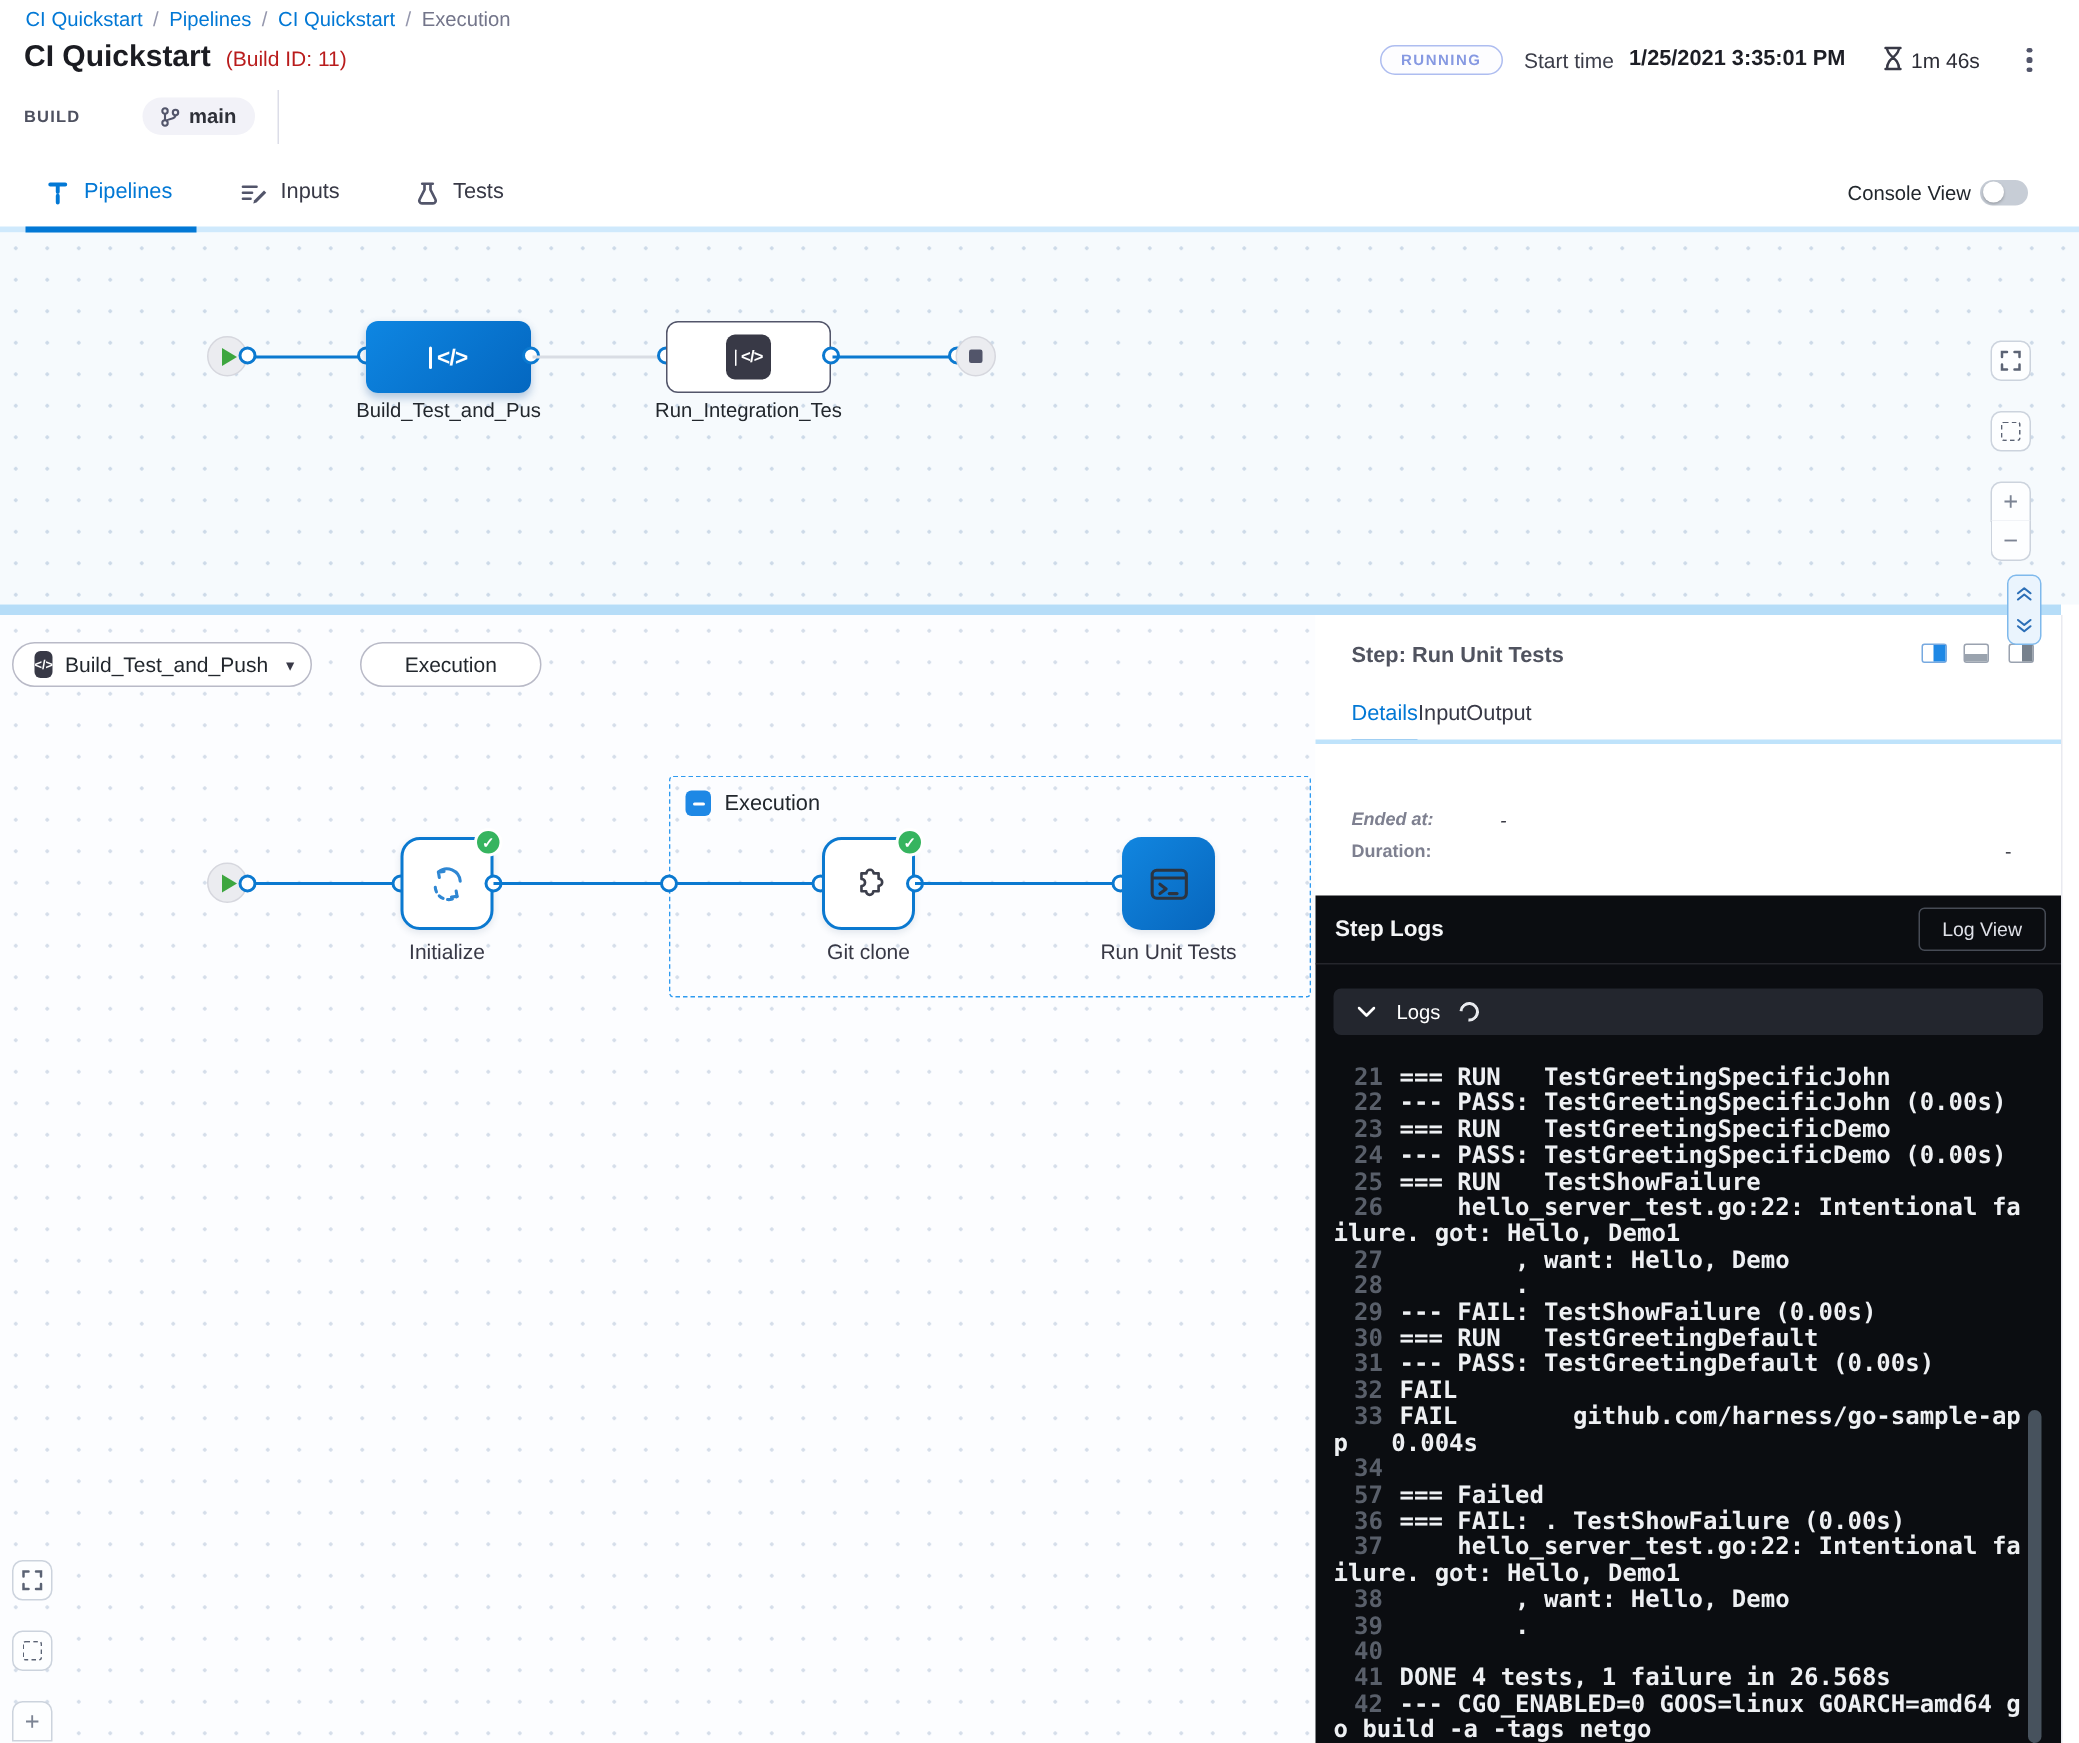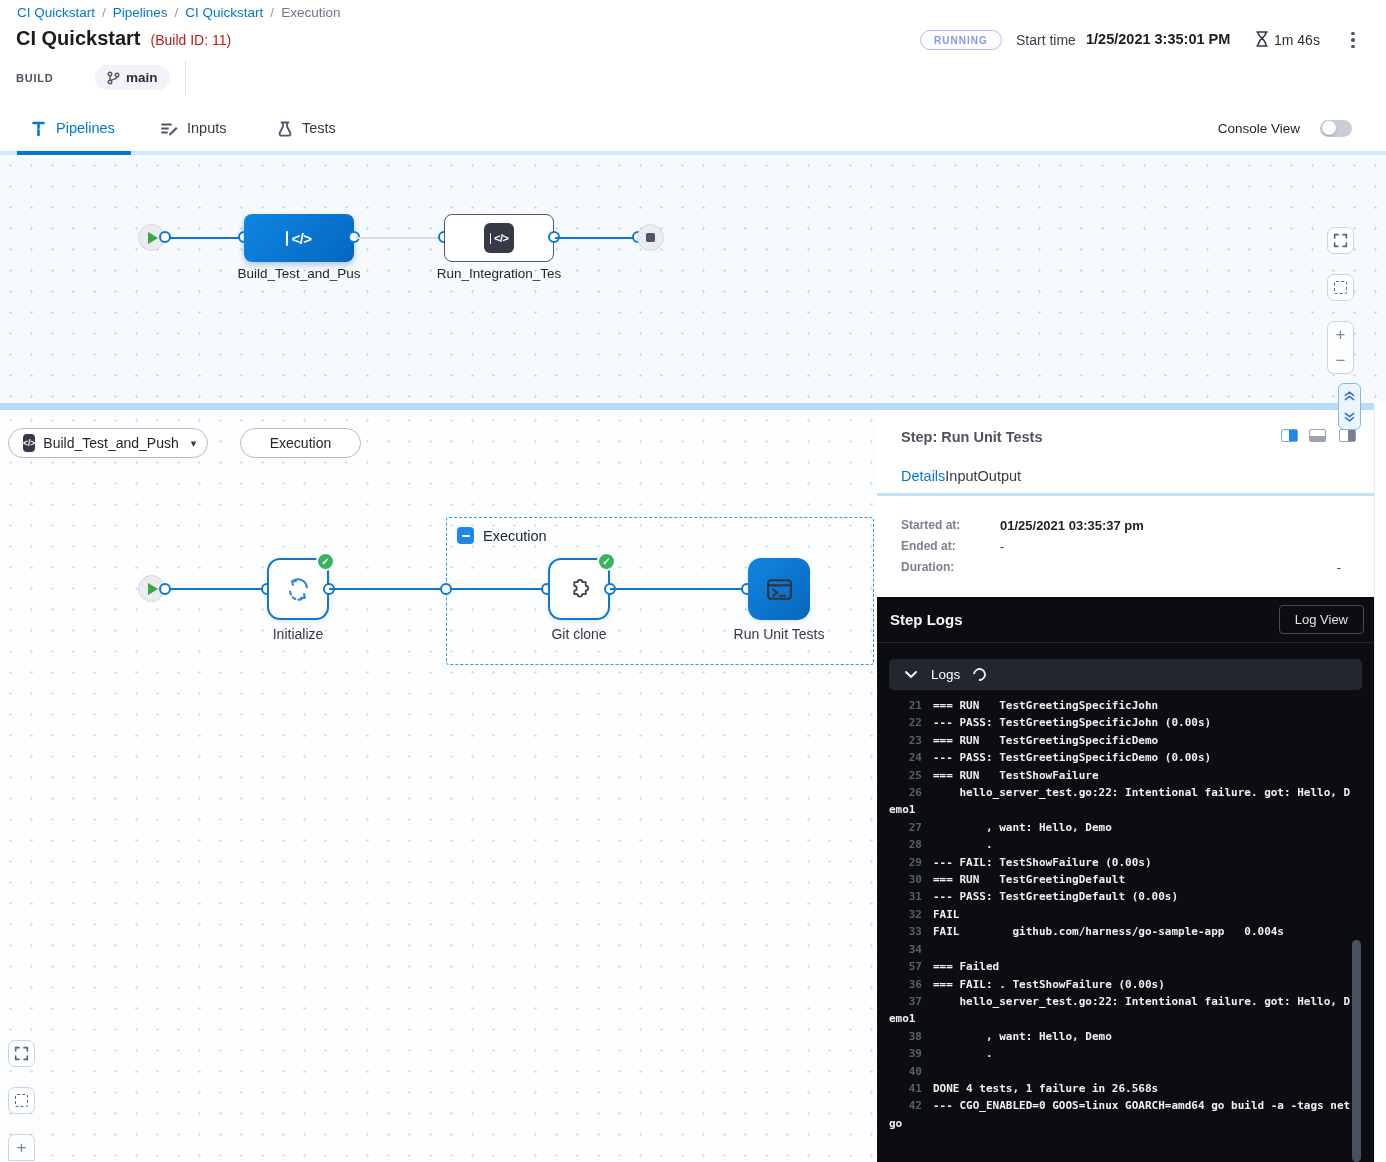--- a/index.html
+++ b/index.html
@@ -30,21 +30,21 @@
     background:#f2f2f8; border-radius:13px; font-size:13.5px; font-weight:600; color:#2e3038; }
   .hdr-vdiv { position:absolute; left:185px; top:60px; width:1px; height:36px; background:#dcdde8; }
 
   
   .tabbar { position:absolute; left:0; top:105px; width:1386px; height:50px; background:#fff; }
   .tab-track { position:absolute; left:0; right:0; bottom:0; height:4px; background:#cfe9fc; }
   .tab-active-bar { position:absolute; left:17px; bottom:0; width:114px; height:4px; background:#0278d5; z-index:2; }
   .tab { position:absolute; top:0; height:46px; display:flex; align-items:center; gap:9px; font-size:14.5px; color:#383946; cursor:pointer; }
   .tab.active { color:#0278d5; }
   .tab-pipelines { left:30px; } .tab-inputs { left:160px; } .tab-tests { left:277px; }
-  .console-view { position:absolute; right:34px; top:0; height:46px; display:flex; align-items:center; gap:20px; }
+  .console-view { position:absolute; right:34px; top:0; height:46px; display:flex; align-items:center; gap:6px; }
   .console-view-label { font-size:13.5px; color:#22272d; }
   .toggle { width:32px; height:17px; border-radius:9px; background:#c7cdd6; position:relative; cursor:pointer; }
   .toggle .knob { position:absolute; left:2px; top:1.5px; width:14px; height:14px; border-radius:50%; background:#fff; box-shadow:0 1px 2px rgba(0,0,0,.25); }
 
   
   .canvas-top { position:absolute; left:0; top:155px; width:1386px; height:248px; background-color:#f6fafd;
     background-image: radial-gradient(circle, #ccd9e8 1px, rgba(0,0,0,0) 1.4px); background-size:21px 21px; }
   .split-divider { position:absolute; left:0; top:403px; width:1374px; height:7px; background:#b6ddf8; }
   .canvas-bottom { position:absolute; left:0; top:410px; width:877px; height:752px; background-color:#fcfdff;
     background-image: radial-gradient(circle, #d4dde9 1px, rgba(0,0,0,0) 1.4px); background-size:21px 21px; }
@@ -117,22 +117,22 @@
   .log-panel { position:absolute; left:877px; top:597px; width:497px; height:565px; background:#0b0d11; overflow:hidden; }
   .log-header { position:absolute; left:0; top:0; right:0; height:46px; border-bottom:1px solid #25262c; }
   .log-title { position:absolute; left:13px; top:14px; font-size:15px; font-weight:bold; color:#f4f5f7; }
   .log-view-btn { position:absolute; right:10px; top:8px; height:29px; padding:0 15px; display:flex; align-items:center;
     border:1px solid #464b55; border-radius:4px; color:#dfe1e8; font-size:13px; cursor:pointer; }
   .logs-bar { position:absolute; left:12px; top:62px; width:473px; height:31px; background:#23262e; border-radius:5px;
     display:flex; align-items:center; cursor:pointer; }
   .logs-bar-label { color:#fff; font-size:13.5px; margin-left:14px; }
   .spinner { width:13px; height:13px; border:2px solid #e8eaee; border-left-color:transparent; border-radius:50%;
     margin-left:13px; transform:rotate(-40deg); }
-  .log-content { position:absolute; left:12px; top:100px; width:467px; font-family:"DejaVu Sans Mono", monospace;
-    font-size:11px; font-weight:bold; line-height:17.4px; color:#eef0f3; }
+  .log-content { position:absolute; left:12px; top:112px; width:467px; font-family:"DejaVu Sans Mono", monospace;
+    font-size:16px; font-weight:bold; line-height:17.4px; color:#eef0f3; }
   .log-line { white-space:pre-wrap; word-break:break-all; min-height:17.4px; }
   .ln { display:inline-block; width:33px; text-align:right; margin-right:11px; color:#595f6a; }
   .log-scroll-thumb { position:absolute; left:475px; top:343px; width:9px; height:222px; border-radius:4.5px; background:#47525d; cursor:pointer; }
 
   svg { display:block; }
 </style>
 </head>
 <body>
 
 <div id="page">
@@ -358,25 +358,21 @@
       </div>
     <div class="layout-ico li-3">
         <div class="fill"></div>
       </div>
     <div class="panel-tabs">
       <span class="ptab active">Details</span>
       <span class="ptab">Input</span>
       <span class="ptab">Output</span>
     </div>
     <div class="ptab-track"></div>
-    <div class="detail-row" style="top:108px;">
-      <span class="detail-label">Started at:</span>
-      <span class="detail-value">01/25/2021 03:35:37 pm</span>
-    </div>
-    <div class="detail-row" style="top:129px;">
+    <div class="detail-row" style="top:129px;font-style:italic;">
       <span class="detail-label">Ended at:</span>
       <span class="detail-value dash">-</span>
     </div>
     <div class="detail-row" style="top:150px;justify-content:space-between;">
       <span class="detail-label">Duration:</span>
       <span class="detail-value dash">-</span>
     </div>
   </div>
 
   <div class="log-panel">

